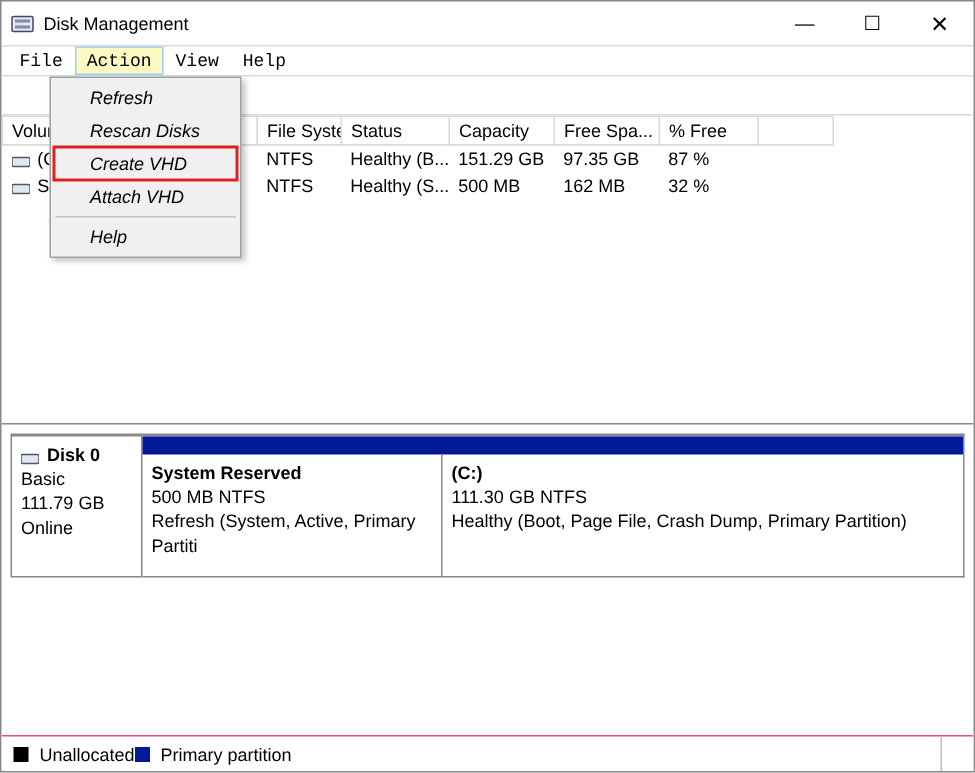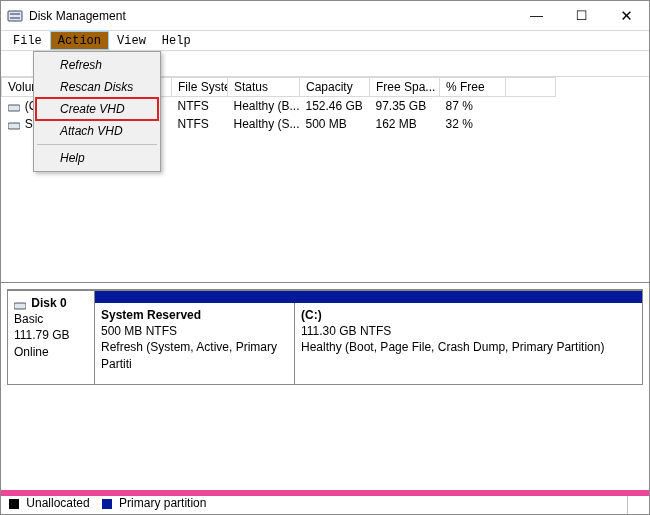--- a/index.html
+++ b/index.html
@@ -10,21 +10,21 @@
   .titlebar { height: 30px; display: flex; align-items: center; padding-left: 6px; border-bottom: 1px solid #d9d9d9; }
   .titlebar .app-icon { width: 16px; height: 16px; margin-right: 6px; }
   .titlebar .title { flex: 1; font-size: 12px; }
   .winbtns { display: flex; height: 100%; }
   .winbtn { width: 45px; display: flex; align-items: center; justify-content: center; font-size: 13px; }
   .winbtn.close { font-size: 15px; }
 
   
   .menubar { height: 20px; display: flex; align-items: stretch; padding-left: 4px; border-bottom: 1px solid #d9d9d9; position: relative; }
   .menuitem { padding: 0 8px; display: flex; align-items: center; font-family: Liberation Mono, monospace; }
-  .menuitem.open { background: #a16207; border: 1px solid #99d1ff; padding: 0 7px; }
+  .menuitem.open { background: #fef9c3; border: 1px solid #99d1ff; padding: 0 7px; }
 
   
   .dropdown {
     position: absolute; top: 50px; left: 32px; width: 128px;
     background: #f0f0f0; border: 1px solid #a0a0a0;
     box-shadow: 2px 2px 4px rgba(0,0,0,0.25); z-index: 50;
     padding: 2px;
     font-style: italic;
   }
   .dropdown-item { padding: 4px 10px 4px 24px; position: relative; white-space: nowrap; }
@@ -52,21 +52,21 @@
   .disk-parts { flex: 1; display: flex; border: 1px solid #888; border-left: none; flex-direction: column; }
   .disk-parts-stripe { height: 12px; background: #001a99; }
   .disk-parts-body { flex: 1; display: flex; }
   .part { flex: 0 0 auto; border-right: 1px solid #888; padding: 4px 6px; line-height: 1.35; overflow: hidden; }
   .part:last-child { border-right: none; flex: 1 1 auto; }
   .part .pname { font-weight: bold; }
 
   .bottom-gap { height: 64px; border-top: 0; }
 
   
-  .legend { position: absolute; bottom: 0; left: 0; right: 0; height: 24px; border-top: 6px solid #ec4899; display: flex; align-items: flex-start; padding-left: 8px; gap: 12px; background: #fff; }
+  .legend { position: absolute; bottom: 0; left: 0; right: 0; height: 24px; border-top: 1px solid #ec4899; display: flex; align-items: center; padding-left: 8px; background: #fff; }
   .swatch { width: 10px; height: 10px; display: inline-block; margin-right: 4px; vertical-align: middle; }
   .sw-black { background: #000; }
   .sw-blue  { background: #001a99; }
   .legend .tick-area { margin-left: auto; width: 22px; height: 100%; border-left: 1px solid #c0c0c0; display:flex; align-items:center; justify-content:center; color:#888; }
 </style>
 </head>
 <body>
 
 <div class="titlebar">
   <span class="app-icon">
@@ -135,21 +135,21 @@
           <svg viewBox="0 0 12 10" width="12" height="10">
                 <rect x="0" y="2" width="12" height="6" rx="1" fill="#dfe7ef" stroke="#556" stroke-width="1"></rect>
               </svg>
         </span>
         <span>(C:)</span>
       </td>
 
       <td>Basic</td>
       <td>NTFS</td>
       <td>Healthy (B...</td>
-      <td>152.46 GB</td>
+      <td>151.29 GB</td>
       <td>97.35 GB</td>
       <td>87 %</td>
       <td></td>
     </tr>
     <tr>
       <td>
         <span class="vol-icon">
           <svg viewBox="0 0 12 10" width="12" height="10">
                 <rect x="0" y="2" width="12" height="6" rx="1" fill="#dfe7ef" stroke="#556" stroke-width="1"></rect>
               </svg>

